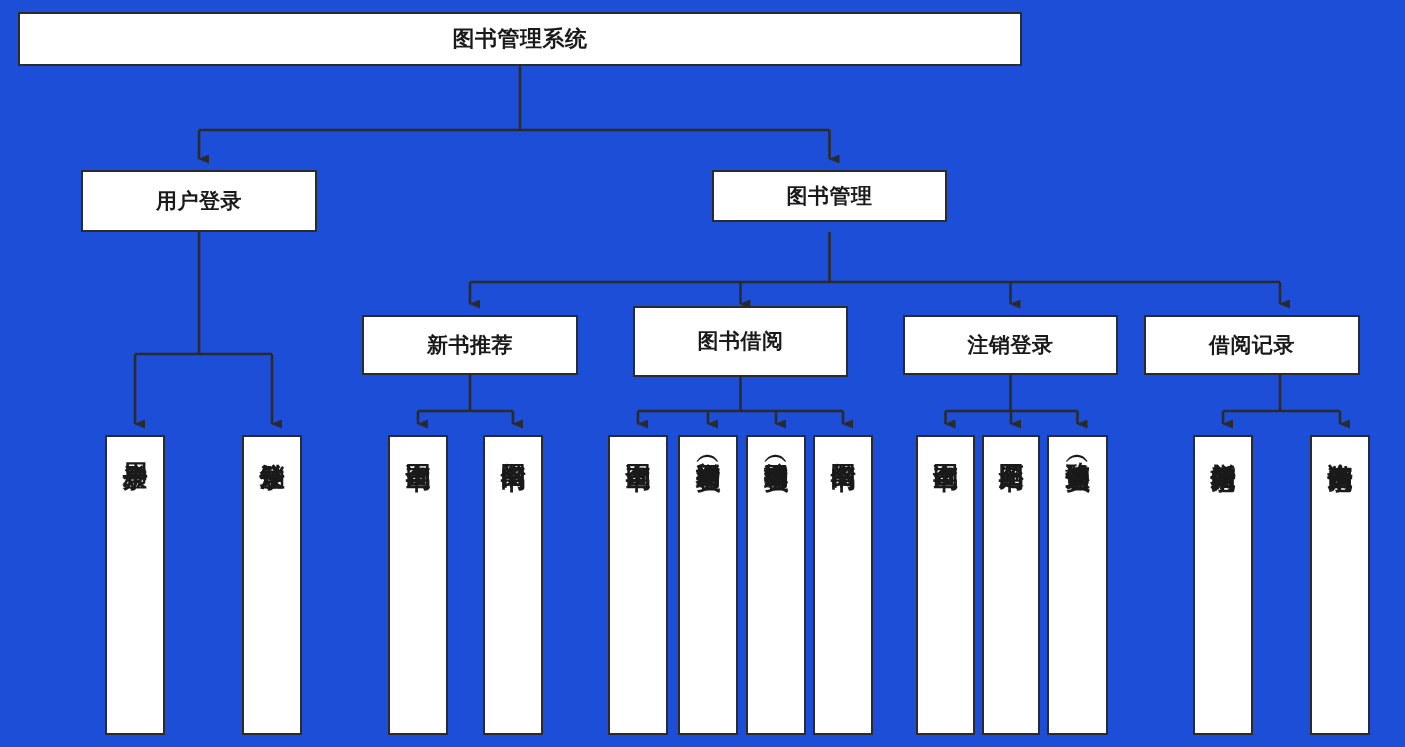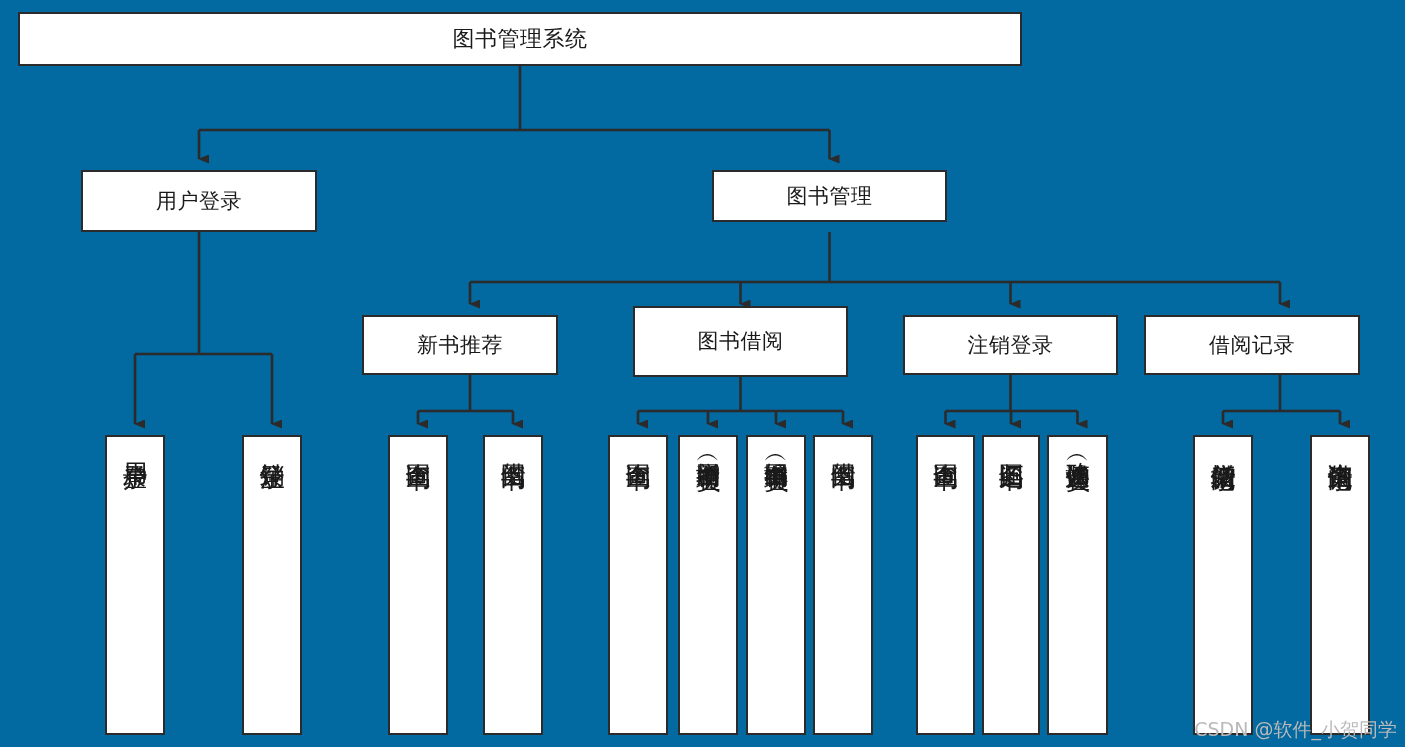--- a/index.html
+++ b/index.html
@@ -5,23 +5,24 @@
 <style>
   html, body {
     margin: 0;
     padding: 0;
     background: #ffffff;
   }
   #canvas {
     position: relative;
     width: 1405px;
     height: 747px;
-    background: #0369a1;
+    background: #1d4ed8;
     font-family: "DejaVu Sans", "Liberation Sans", sans-serif;
     overflow: hidden;
+    font-weight: bold;
   }
   #edges {
     position: absolute;
     left: 0;
     top: 0;
     width: 1405px;
     height: 747px;
     pointer-events: none;
   }
   .node {
@@ -125,21 +126,21 @@
   <div id="nodes">
       <div class="node h root" style="left: 18px; top: 12px; width: 1004px; height: 54px;">
         <span class="label">图书管理系统</span>
       </div>
       <div class="node h" style="left: 81px; top: 170px; width: 236px; height: 62px;">
         <span class="label">用户登录</span>
       </div>
       <div class="node h" style="left: 712px; top: 170px; width: 235px; height: 52px;">
         <span class="label">图书管理</span>
       </div>
-      <div class="node h" style="left: 362px; top: 315px; width: 196px; height: 60px;">
+      <div class="node h" style="left: 362px; top: 315px; width: 216px; height: 60px;">
         <span class="label">新书推荐</span>
       </div>
       <div class="node h" style="left: 633px; top: 306px; width: 215px; height: 71px;">
         <span class="label">图书借阅</span>
       </div>
       <div class="node h" style="left: 903px; top: 315px; width: 215px; height: 60px;">
         <span class="label">注销登录</span>
       </div>
       <div class="node h" style="left: 1144px; top: 315px; width: 216px; height: 60px;">
         <span class="label">借阅记录</span>
@@ -178,14 +179,13 @@
         <span class="label">确认归还（管理员）</span>
       </div>
       <div class="node v" style="left: 1193px; top: 435px; width: 60px; height: 300px;">
         <span class="label">新增借阅记录</span>
       </div>
       <div class="node v" style="left: 1310px; top: 435px; width: 60px; height: 300px;">
         <span class="label">查询借阅记录</span>
       </div>
     </div>
 
-  <div class="watermark">CSDN @软件_小贺同学</div>
 </div>
 
 </body></html>

